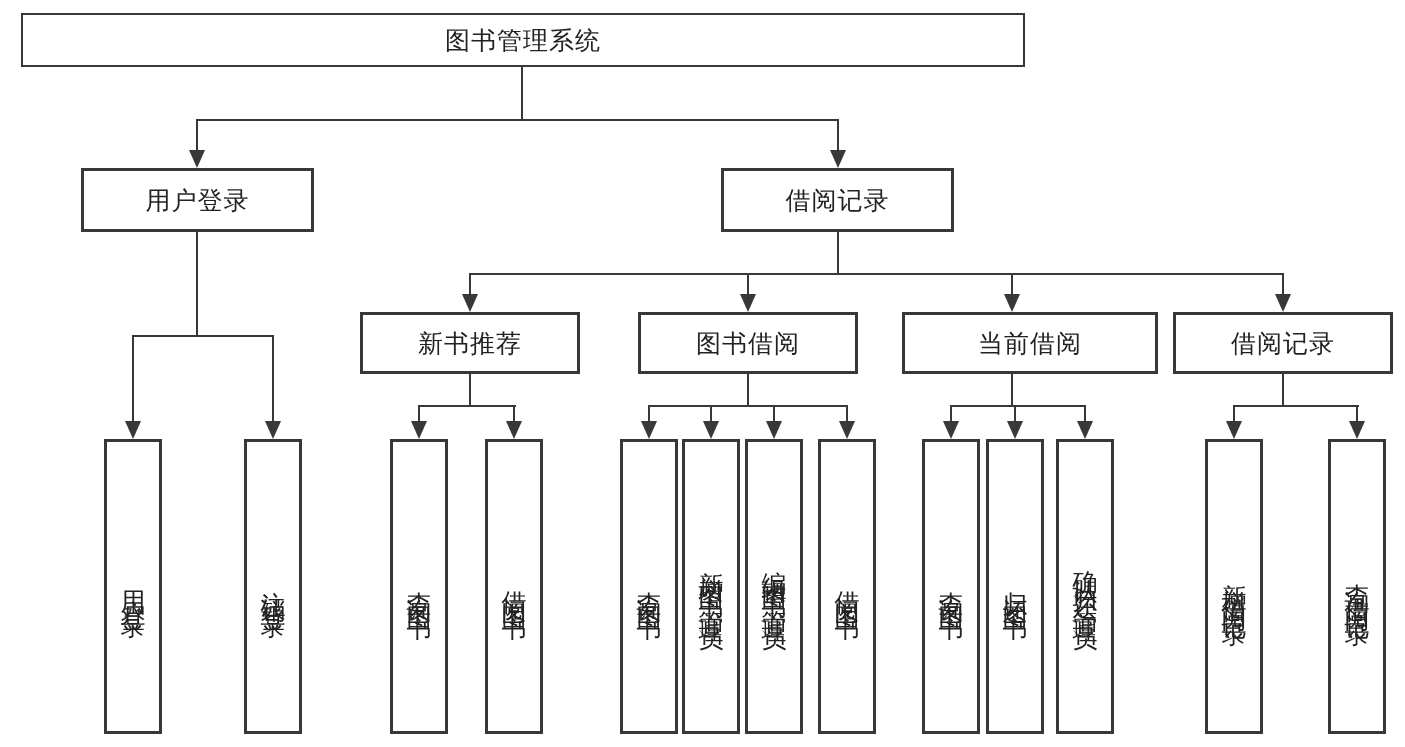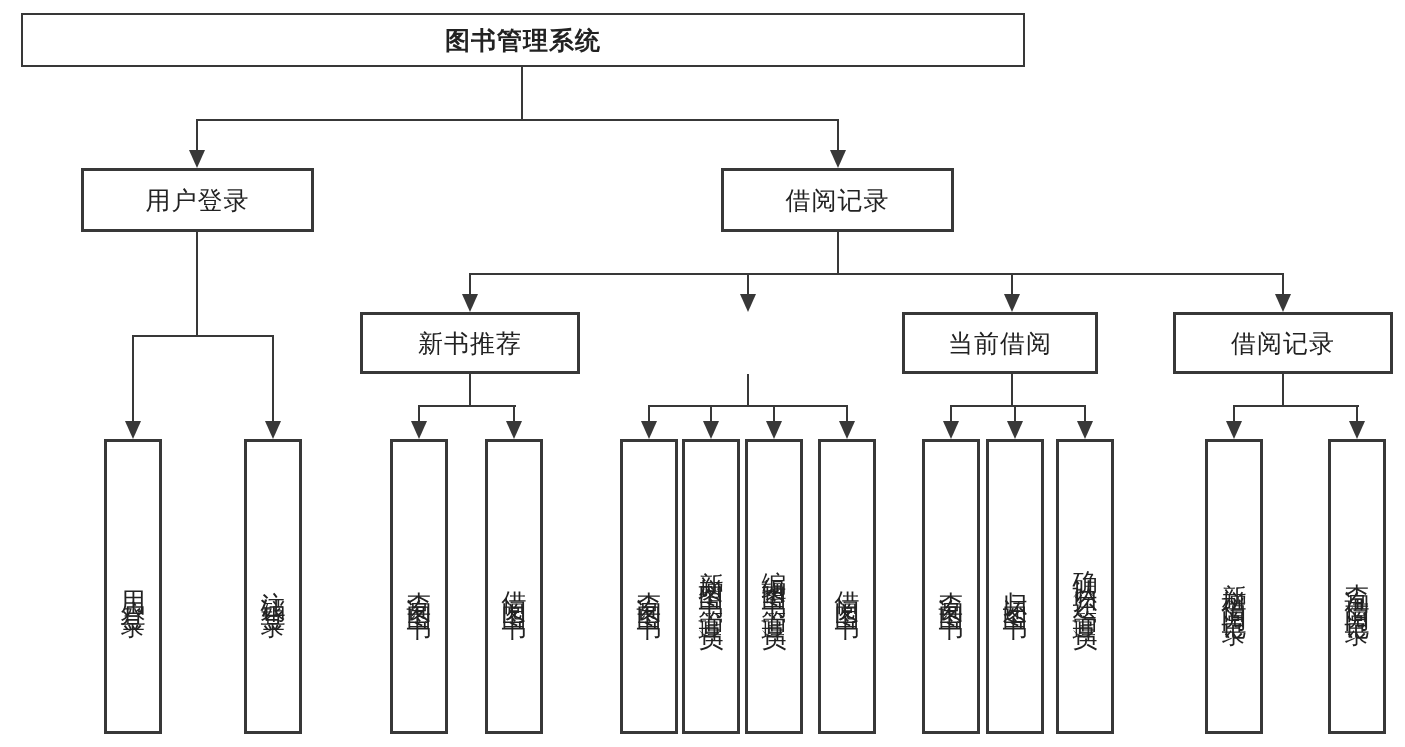--- a/index.html
+++ b/index.html
@@ -20,21 +20,21 @@
   .box{
     position:absolute;
     background:#fff;
     border:3px solid var(--line);
     box-sizing:border-box;
     display:flex;align-items:center;justify-content:center;
     font-size:25px;
     letter-spacing:1px;
     white-space:nowrap;
   }
-  .box.root{border-width:2px;font-weight:bold;}
+  .box.root{border-width:2px;}
   .leaf{align-items:center;}
   .vtext{
     writing-mode:vertical-rl;
     text-orientation:mixed;
     letter-spacing:8px;
     line-height:1;
     white-space:nowrap;
   }
   .vline,.hline{position:absolute;background:var(--line);}
   .vline{width:2px;}
@@ -128,22 +128,25 @@
   </div>
 
   <div class="box" style="left:721px;top:168px;width:233px;height:64px">
     <span>借阅记录</span>
   </div>
 
   <div class="box" style="left:360px;top:312px;width:220px;height:62px">
     <span>新书推荐</span>
   </div>
 
+  <div class="box" style="left:638px;top:312px;width:220px;height:62px">
+    <span>图书借阅</span>
+  </div>
 
-  <div class="box" style="left:902px;top:312px;width:196px;height:62px">
+  <div class="box" style="left:902px;top:312px;width:256px;height:62px">
     <span>当前借阅</span>
   </div>
 
   <div class="box" style="left:1173px;top:312px;width:220px;height:62px">
     <span>借阅记录</span>
   </div>
 
   <div class="box leaf" style="left:104px;top:439px;width:58px;height:295px">
     <span class="vtext">用户登录</span>
   </div>

